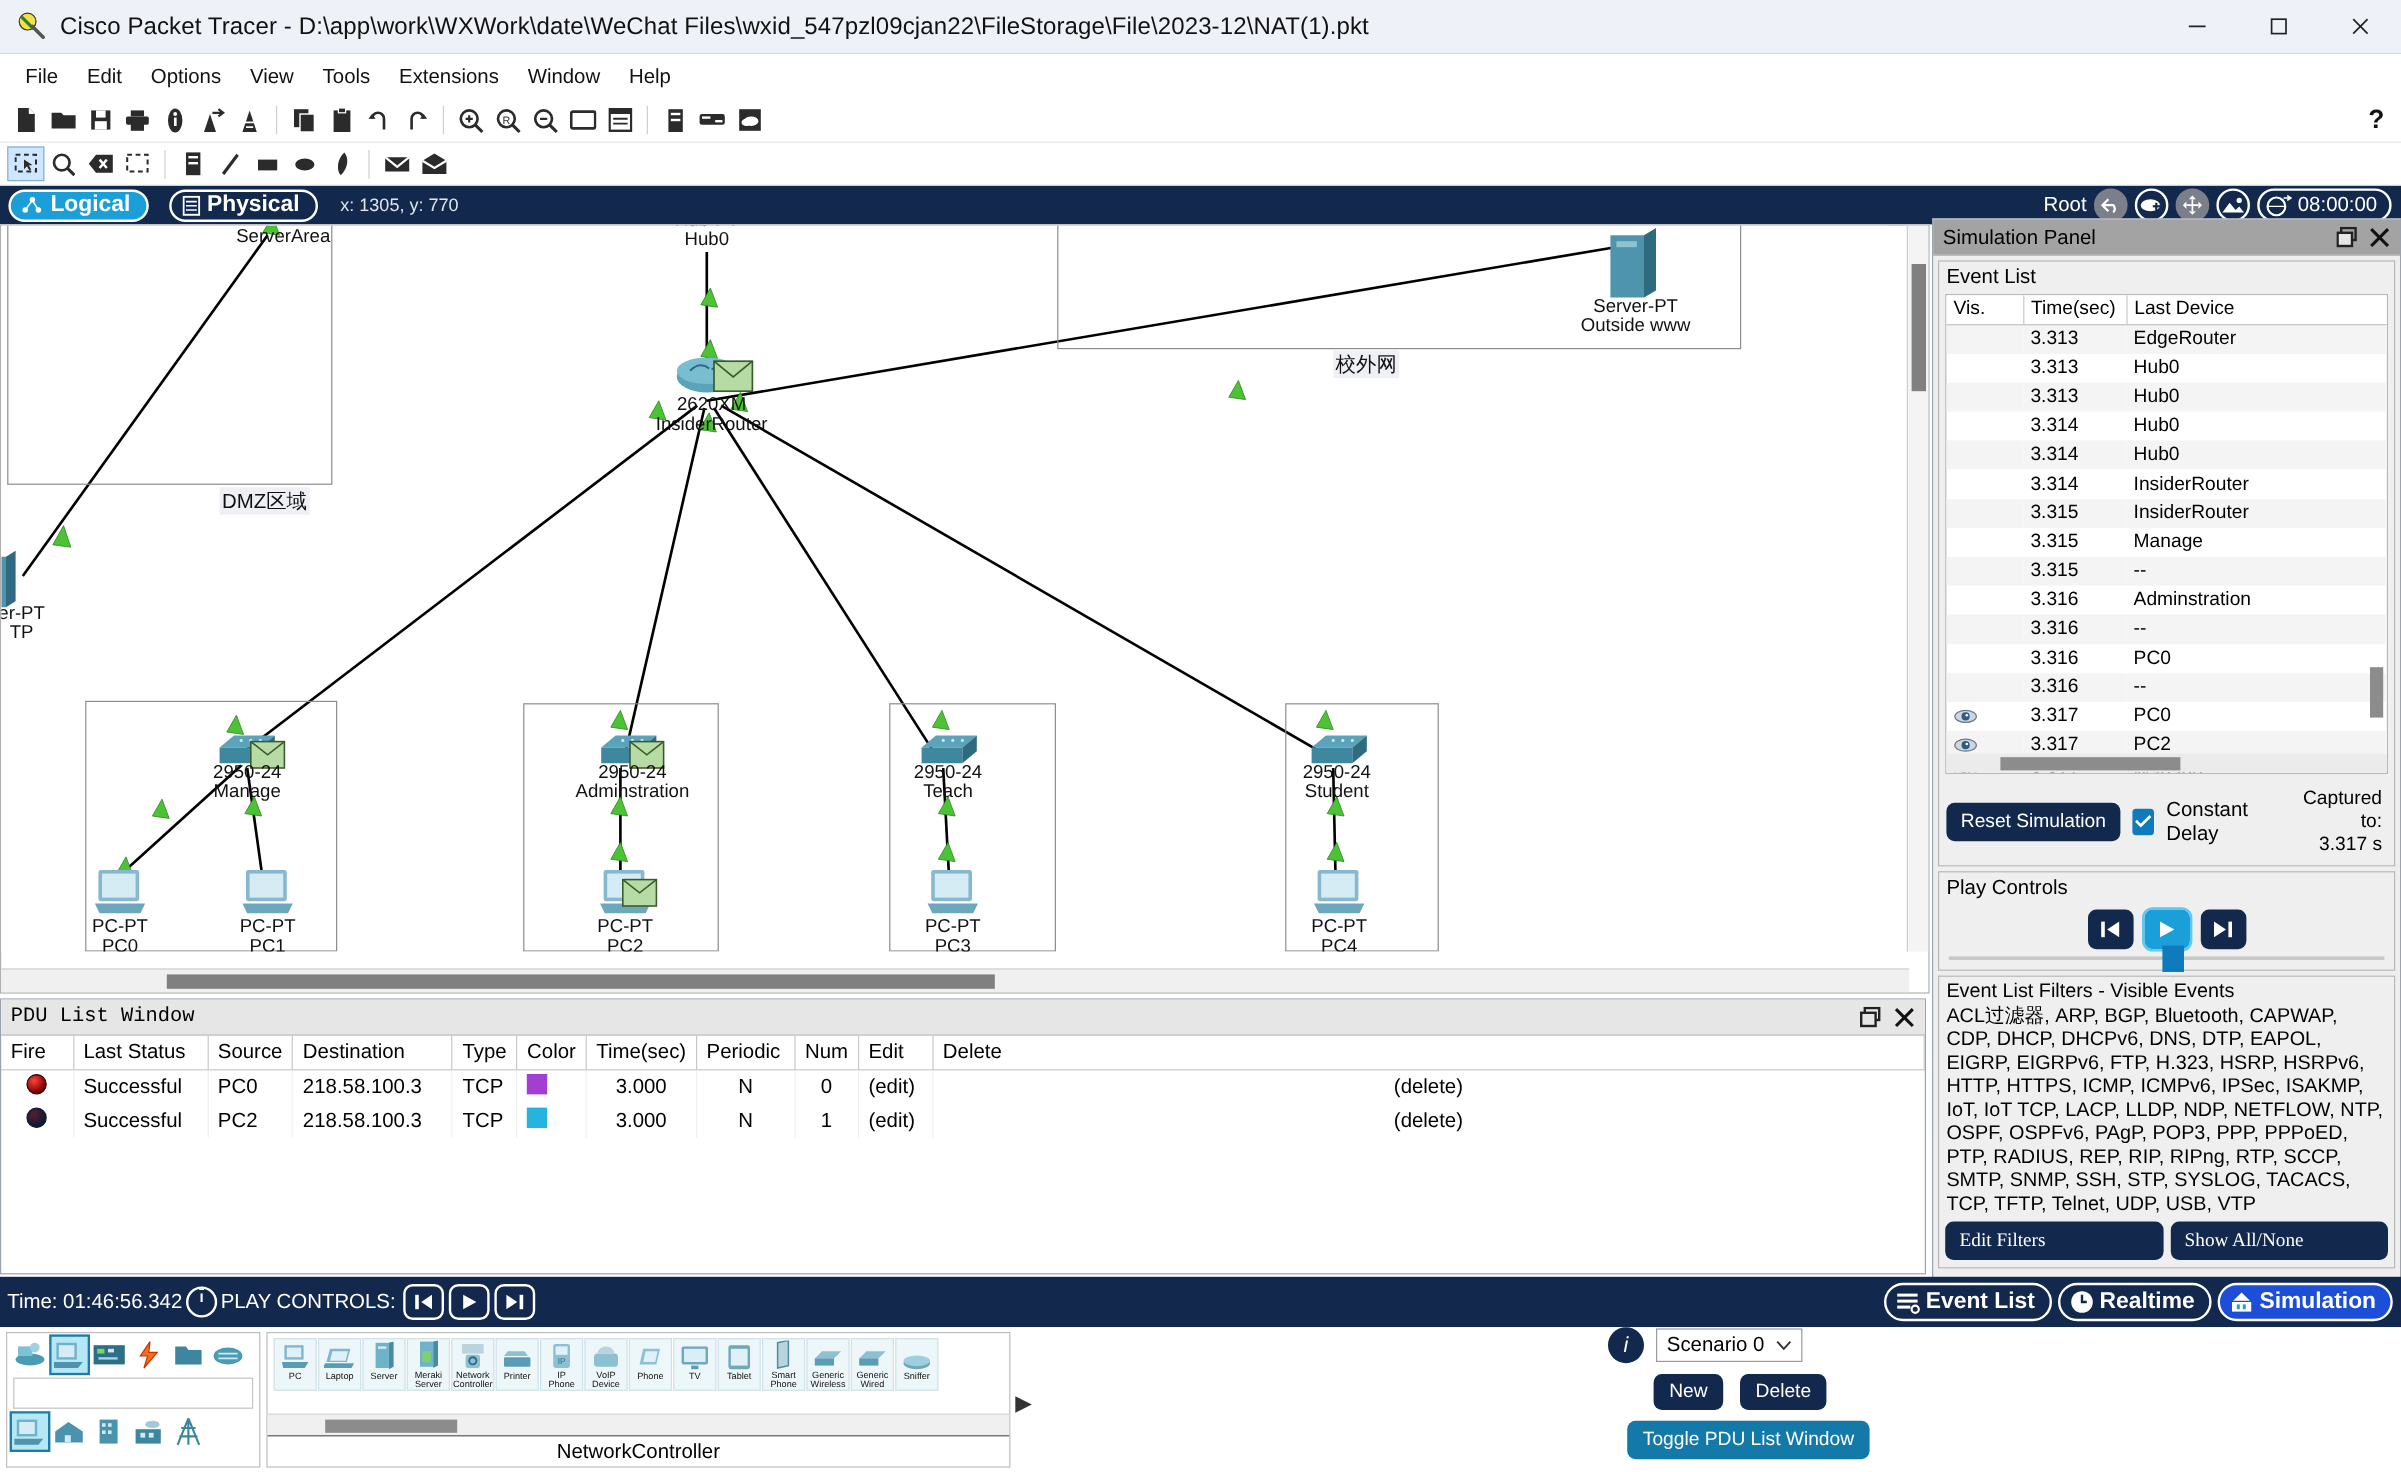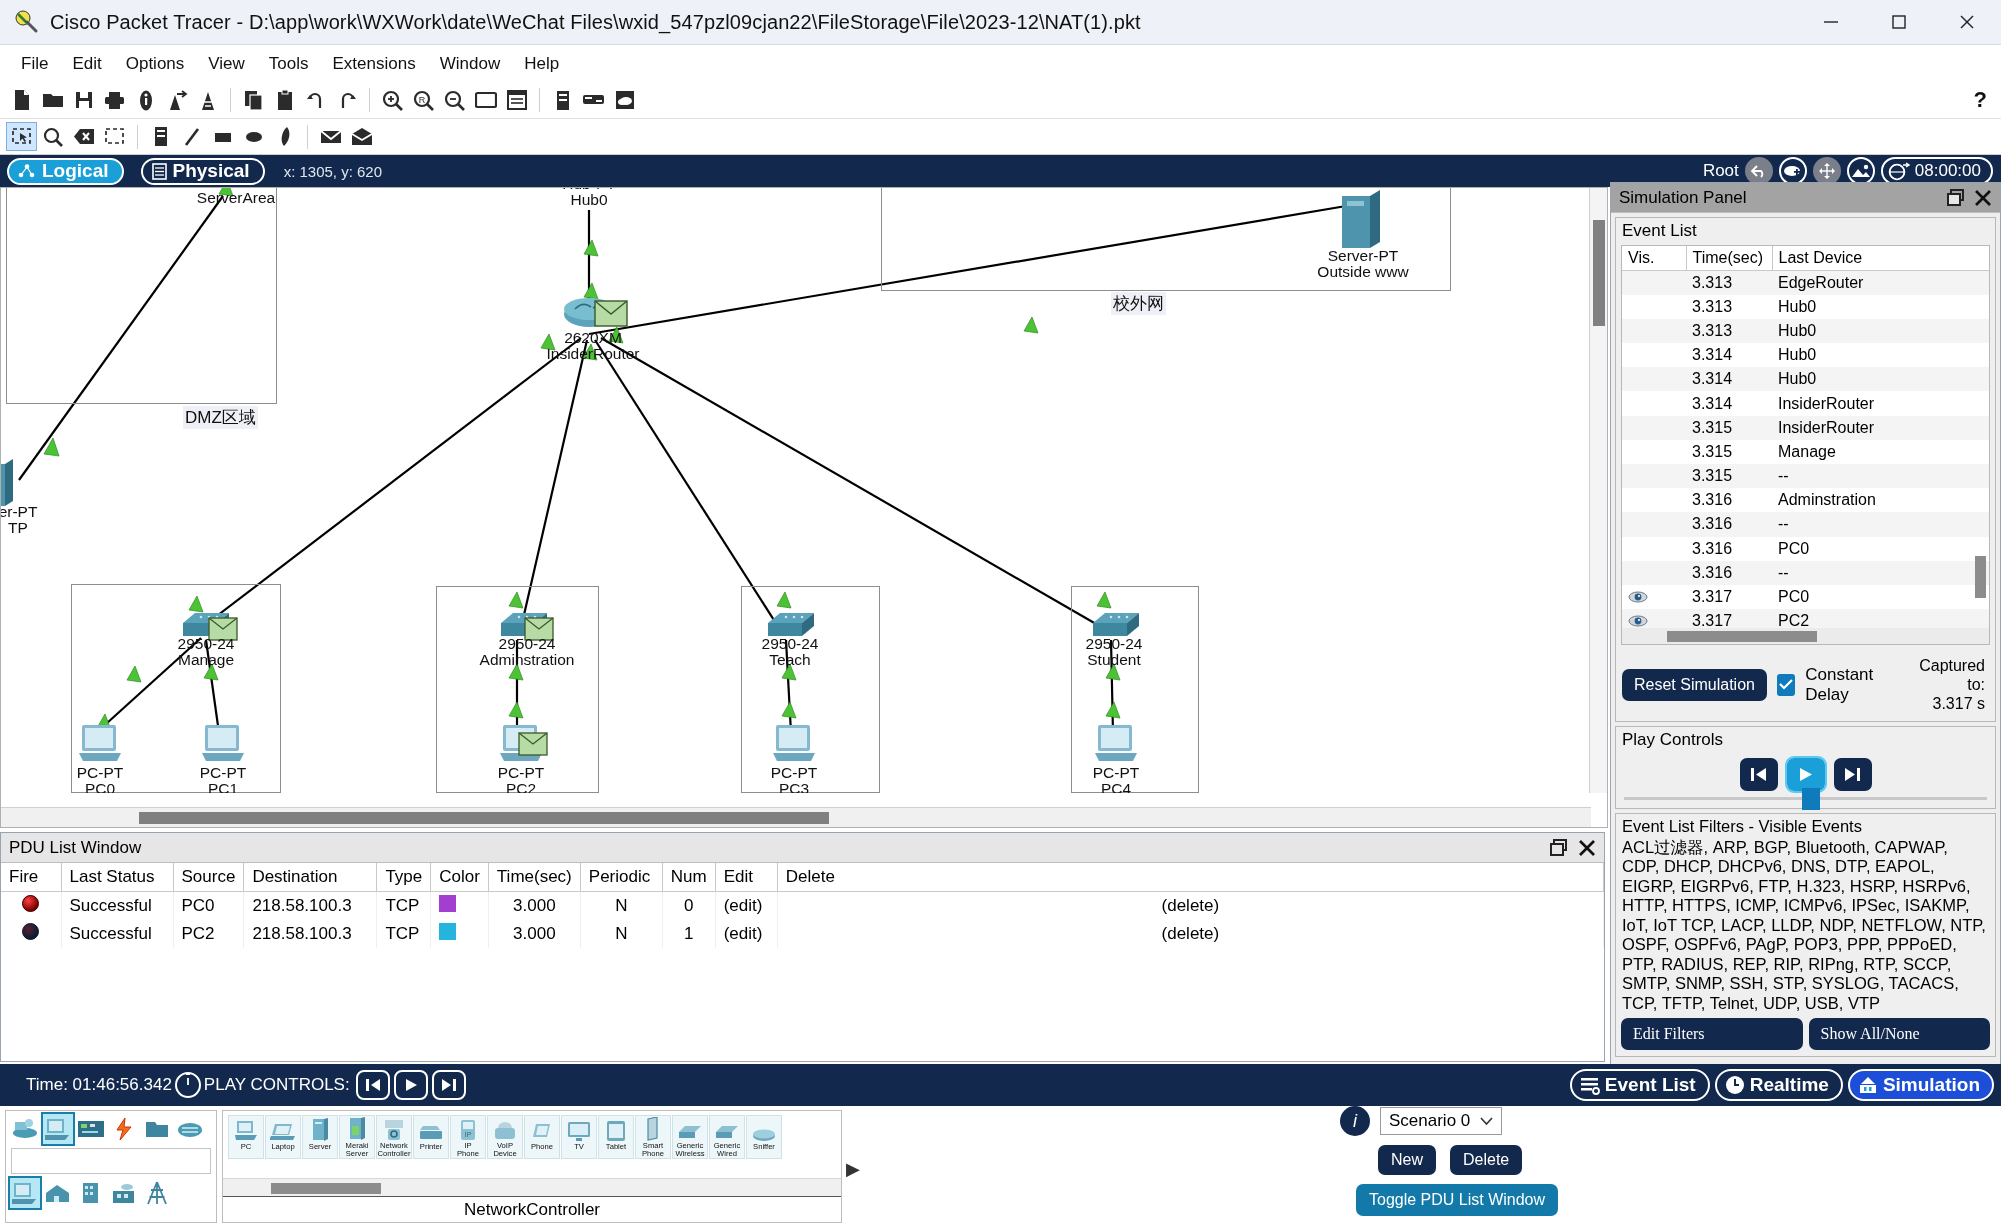--- a/index.html
+++ b/index.html
@@ -137,34 +137,34 @@
   .filters{font-size:16.5px;line-height:19.5px;padding:3px 6px 5px 6px;}
   .filters .hd{margin-bottom:1px;}
   .fbtns{display:flex;gap:6px;padding:0 5px 6px 5px;}
   .fbtns .btn-dark{flex:1;text-align:left;font-family:Liberation Serif, serif;}
 
   
   .pdu{
     position:absolute;left:0;top:832px;width:1605px;height:230px;
     background:#fff;border:1px solid #9aa4b0;
   }
-  .pduhdr{height:30px;display:flex;align-items:center;padding-left:8px;background:#e6e6e6;border-bottom:1px solid #bdbdbd;}
+  .pduhdr{height:30px;display:flex;align-items:center;padding-left:8px;background:#e6e6e6;border-bottom:1px solid #bdbdbd;font-family:Liberation Mono, monospace;}
   .pduhdr .acts{margin-left:auto;display:flex;gap:10px;padding-right:8px;}
   table.pdu-t{width:100%;border-collapse:collapse;font-size:17px;}
   table.pdu-t th{font-weight:normal;text-align:left;padding:4px 8px;border-right:1px solid #c9c9c9;border-bottom:1px solid #c9c9c9;}
   table.pdu-t td{padding:3px 8px;border-right:1px solid #efefef;}
   .led{width:17px;height:17px;border-radius:50%;display:inline-block;}
   .swatch{width:17px;height:17px;display:inline-block;}
 
   
   .statusbar{
     position:absolute;left:0;top:1064px;width:2001px;height:42px;
     background:#12284c;color:#fff;display:flex;align-items:center;
   }
-  .stime{font-size:17px;padding-left:26px;}
+  .stime{font-size:17px;padding-left:6px;}
   .clockic{width:26px;height:26px;border:2px solid #fff;border-radius:50%;margin:0 3px;position:relative;}
   .splabel{font-size:17px;}
   .spbtns{display:flex;gap:4px;margin-left:6px;}
   .spbtn{width:34px;height:30px;border:2px solid #fff;border-radius:8px;display:flex;align-items:center;justify-content:center;}
   .modebtns{margin-left:auto;display:flex;gap:5px;padding-right:7px;align-items:center;}
   .modebtn{display:flex;align-items:center;gap:5px;height:32px;padding:0 12px 0 8px;border-radius:16px;
            border:2px solid #fff;font-size:19px;font-weight:bold;}
   .modebtn.on{background:#1d4ed8;justify-content:center;}
   .modebtn.off{background:transparent;}
 
@@ -458,21 +458,21 @@
     </div>
     <div class="pill off">
       <svg width="15" height="17">
           <rect x="1" y="1" width="13" height="15" fill="none" stroke="#fff" stroke-width="1.6"></rect>
           <line x1="3" y1="5" x2="12" y2="5" stroke="#fff" stroke-width="1.3"></line>
           <line x1="3" y1="8.5" x2="12" y2="8.5" stroke="#fff" stroke-width="1.3"></line>
           <line x1="3" y1="12" x2="12" y2="12" stroke="#fff" stroke-width="1.3"></line>
         </svg>
       <span>Physical</span>
     </div>
-    <div class="coords">x: 1305, y: 620</div>
+    <div class="coords">x: 1305, y: 770</div>
     <div class="navright">
       <span class="navlabel">Root</span>
       <div class="circbtn grey">
         <svg width="18" height="15">
             <path d="M7 2 L2 7 L7 12 M2 7 h9 a4 4 0 0 1 0 6" stroke="#fff" stroke-width="1.9" fill="none"></path>
           </svg>
         </div>
       <div class="circbtn">
         <svg width="19" height="15">
             <ellipse cx="9" cy="7" rx="8" ry="5" fill="#fff"></ellipse>

